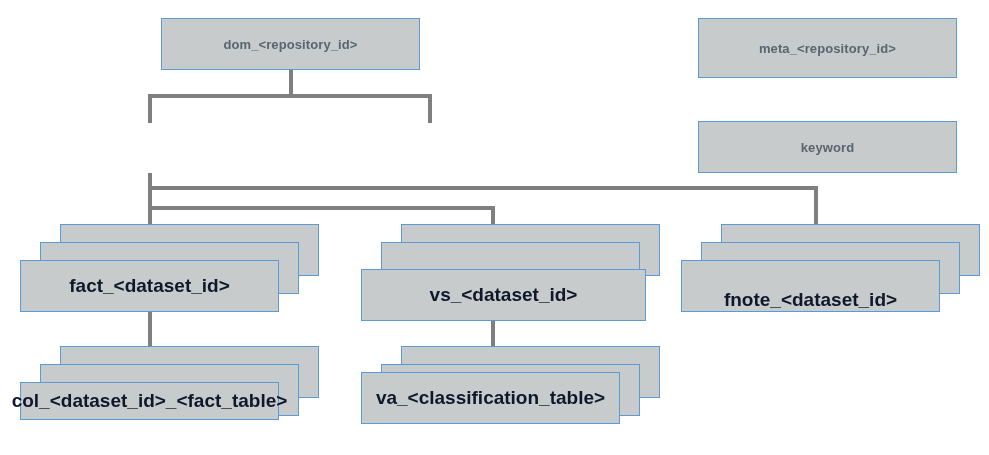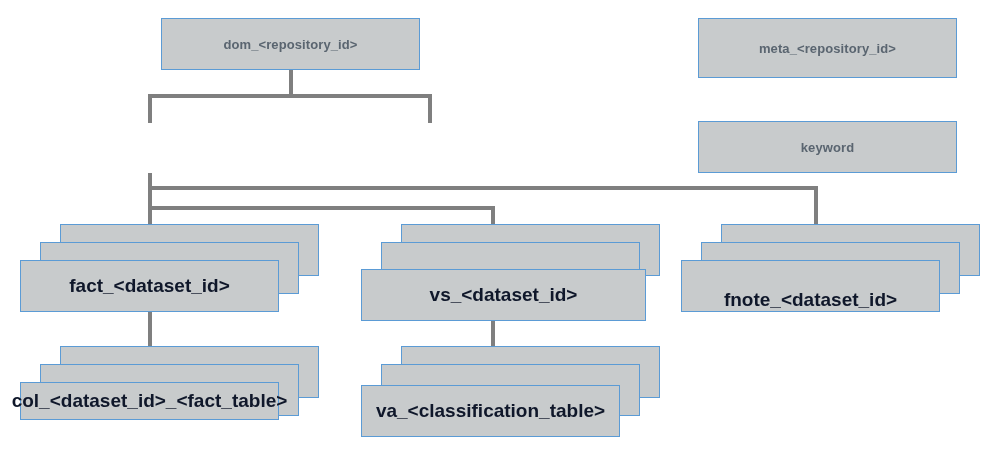--- a/index.html
+++ b/index.html
@@ -110,17 +110,17 @@
     <div class="stack" style="left: 0px; top: 0px;">
       <div class="layer" style="left: 60px; top: 346px; width: 259px; height: 52px;"></div>
       <div class="layer" style="left: 40px; top: 364px; width: 259px; height: 52px;"></div>
       <div class="layer front" style="left: 20px; top: 382px; width: 259px; height: 38px;">
         <span class="label">col_&lt;dataset_id&gt;_&lt;fact_table&gt;</span>
       </div>
     </div>
     <div class="stack" style="left: 0px; top: 0px;">
       <div class="layer" style="left: 401px; top: 346px; width: 259px; height: 52px;"></div>
       <div class="layer" style="left: 381px; top: 364px; width: 259px; height: 52px;"></div>
-      <div class="layer front" style="left: 361px; top: 385px; width: 259px; height: 52px;">
+      <div class="layer front" style="left: 361px; top: 372px; width: 259px; height: 52px;">
         <span class="label">va_&lt;classification_table&gt;</span>
       </div>
     </div>
   </div>
 
 </body></html>

